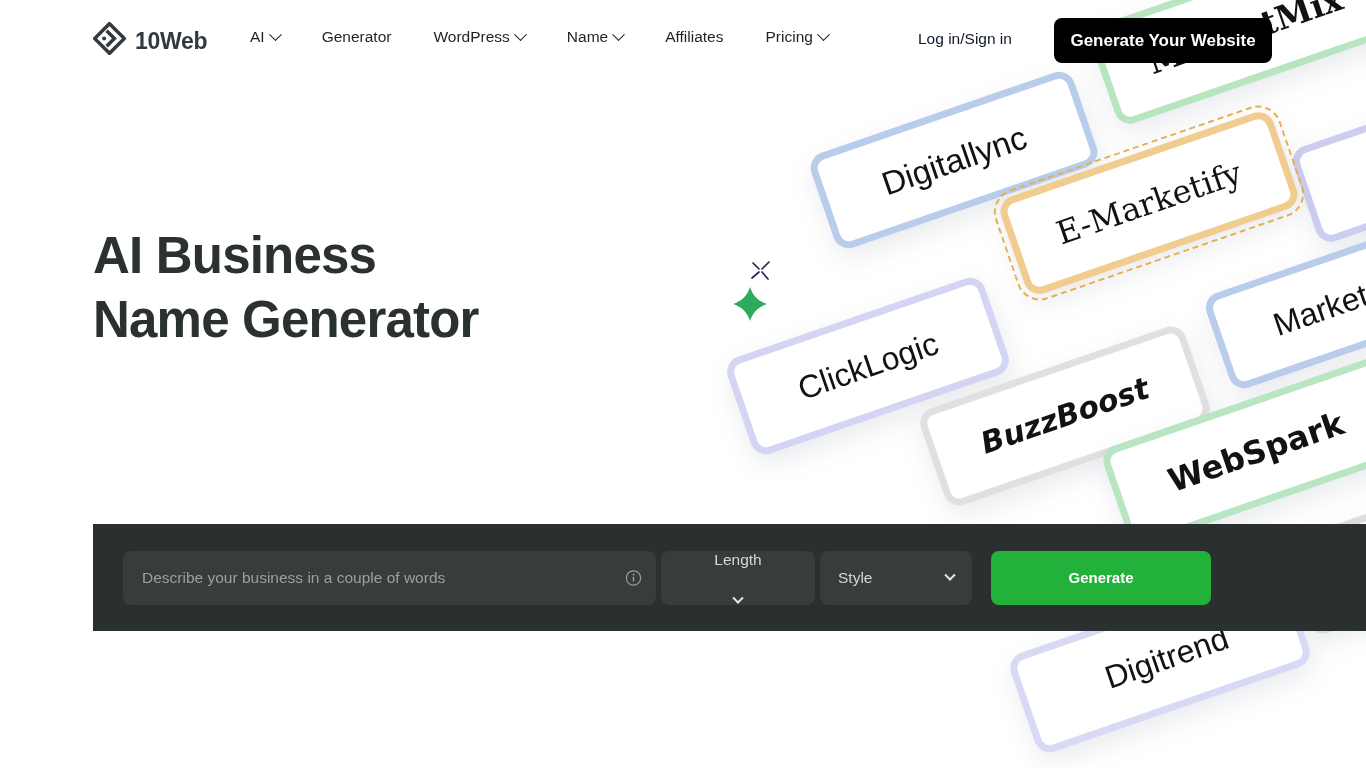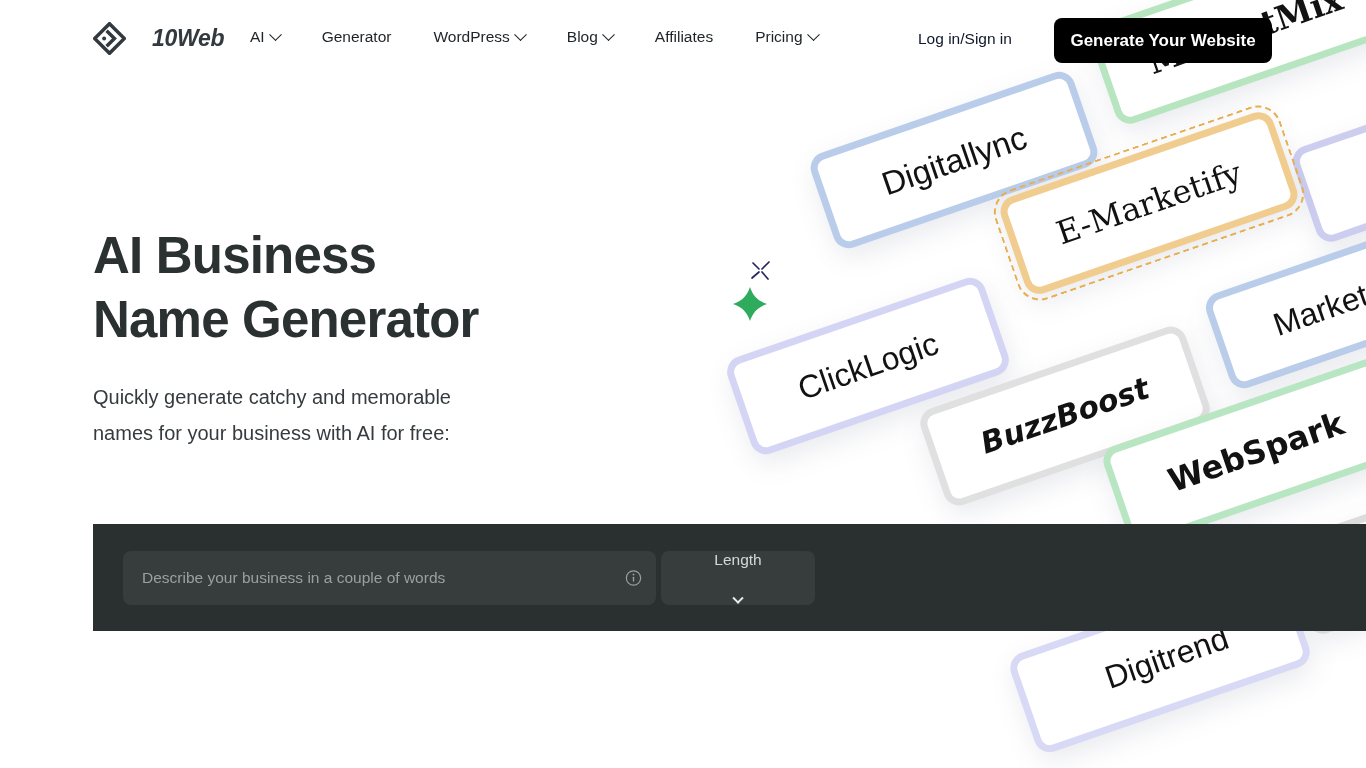--- a/index.html
+++ b/index.html
@@ -51,23 +51,22 @@
   .sparkle-cross { position: absolute; z-index: 3; }
 
   
   header.topbar {
     position: absolute; top: 0; left: 0; width: 1366px; height: 80px;
     z-index: 20;
     display: flex; align-items: center;
   }
   .logo-wrap {
     position: absolute; left: 93px; top: 22px;
-    display: flex; align-items: center; gap: 26px;
+    display: flex; align-items: flex-end; gap: 9px;
     cursor: pointer;
-    font-style: italic;
   }
   .logo-mark { width: 33px; height: 33px; display:block; }
   .logo-text {
     font-size: 23px; font-weight: 700; color: #32393f;
     letter-spacing: -0.3px;
   }
   nav.mainnav {
     position: absolute; left: 250px; top: 28px;
     display: flex; align-items: center; gap: 42px;
   }
@@ -249,21 +248,21 @@
         <i class="caret"></i>
       </div>
       <div class="navitem">
         <span>Generator</span>
       </div>
       <div class="navitem">
         <span>WordPress</span>
         <i class="caret"></i>
       </div>
       <div class="navitem">
-        <span>Blog</span>
+        <span>Name</span>
         <i class="caret"></i>
       </div>
       <div class="navitem">
         <span>Affiliates</span>
       </div>
       <div class="navitem">
         <span>Pricing</span>
         <i class="caret"></i>
       </div>
     </nav>
@@ -271,38 +270,39 @@
     <div class="login-link">Log in/Sign in</div>
 
     <button class="cta-btn">Generate Your Website</button>
   </header>
 
   <section class="hero">
     <h1 class="hero-title">
       <span>AI Business</span><br>
       <span>Name Generator</span>
     </h1>
-    <p class="hero-sub">
-      <span>Quickly generate catchy and memorable</span><br>
-      <span>names for your business with AI for free:</span>
-    </p>
   </section>
 
   <section class="genbar">
 
     <div class="desc-field">
       <input type="text" placeholder="Describe your business in a couple of words" style="">
       <svg class="info-icon" viewBox="0 0 20 20">
         <circle cx="10" cy="10" r="8.4" fill="none" stroke="#9aa0a0" stroke-width="1.4"></circle>
         <circle cx="10" cy="5.9" r="1.05" fill="#9aa0a0"></circle>
         <rect x="9.2" y="8.4" width="1.6" height="6" rx="0.8" fill="#9aa0a0"></rect>
       </svg>
     </div>
 
     <div class="select-box len">
       <span class="sel-label">Length</span>
       <i class="sel-caret"></i>
     </div>
 
-
+    <div class="select-box sty">
+      <span class="sel-label">Style</span>
+      <i class="sel-caret"></i>
+    </div>
+
+    <button class="gen-btn">Generate</button>
   </section>
 
 </div>
 
 </body></html>

